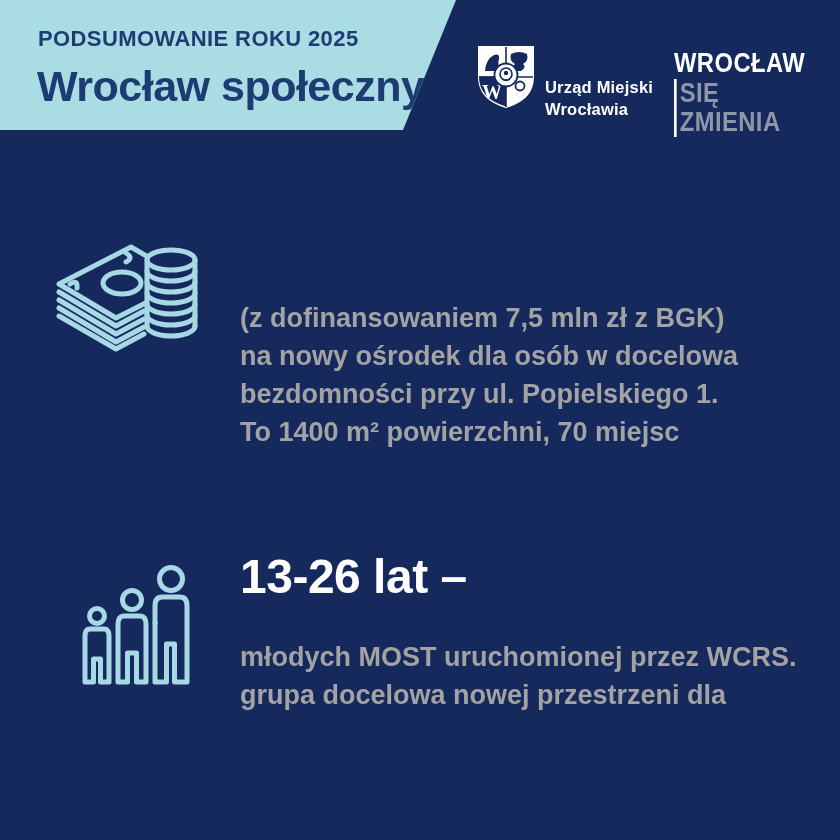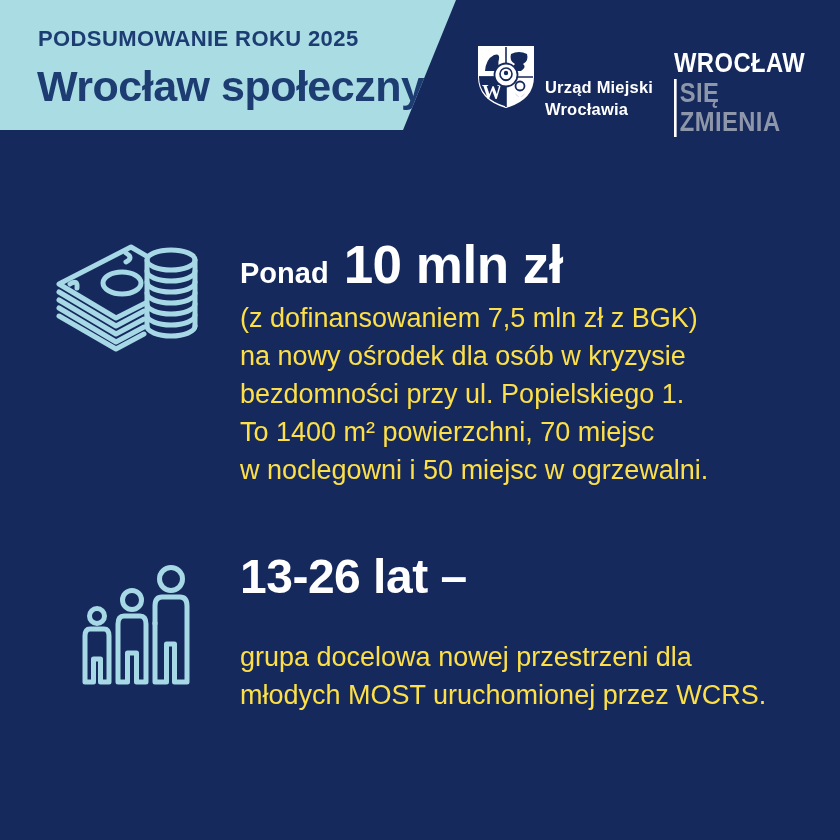--- a/index.html
+++ b/index.html
@@ -102,23 +102,23 @@
     align-items: baseline;
     gap: 15px;
     color: #FFFFFF;
     white-space: nowrap;
   }
   .s1-prefix { font-size: 29px; font-weight: 700; }
   .s1-value  { font-size: 53px; font-weight: 800; letter-spacing: -0.5px; }
 
   .body-text {
     position: absolute;
-    color: #fde047;
+    color: #a3a3a3;
     font-size: 27px;
-    font-weight: 400;
+    font-weight: 700;
     line-height: 38px;
     white-space: nowrap;
   }
   .s1-body { left: 240px; top: 299px; }
   .s2-body { left: 240px; top: 638px; }
 
   .s2-heading {
     position: absolute;
     left: 240px; top: 549px;
     color: #FFFFFF;
@@ -204,31 +204,26 @@
         <path d="M91 55 A24 10 0 0 0 139 55"></path>
         <path d="M91 66 A24 10 0 0 0 139 66"></path>
         <path d="M91 77 A24 10 0 0 0 139 77"></path>
         <path d="M91 88 A24 10 0 0 0 139 88"></path>
         <line x1="91" y1="22" x2="91" y2="88"></line>
         <line x1="139" y1="22" x2="139" y2="88"></line>
       </g>
     </svg>
   </div>
 
-  <div class="s1-heading">
-    <span class="s1-prefix">Ponad</span>
-    <span class="s1-value">10 mln zł</span>
-  </div>
 
   <div class="body-text s1-body">
     <div>(z dofinansowaniem 7,5 mln zł z BGK)</div>
-    <div>na nowy ośrodek dla osób w kryzysie</div>
+    <div>na nowy ośrodek dla osób w docelowa</div>
     <div>bezdomności przy ul. Popielskiego 1.</div>
     <div>To 1400 m² powierzchni, 70 miejsc</div>
-    <div>w noclegowni i 50 miejsc w ogrzewalni.</div>
   </div>
 
   <div class="people-icon-box">
     <svg width="118" height="124" viewBox="0 0 118 124" fill="none">
       <g stroke="#A6D8E6" stroke-width="5" stroke-linejoin="round" stroke-linecap="round">
 
         <circle cx="21" cy="53" r="7.5"></circle>
         <path d="M28 66 Q33 66 33 73 L33 119 L24.5 119 L24.5 96 L17.5 96 L17.5 119 L9 119 L9 73 Q9 66 14 66 Z"></path>
 
         <circle cx="56" cy="37" r="9.5"></circle>
@@ -238,17 +233,17 @@
         <path d="M104 34 Q111 34 111 43 L111 119 L98.5 119 L98.5 81 L90.5 81 L90.5 119 L79 119 L79 43 Q79 34 86 34 Z"></path>
 
         <path d="M79 60 L79 60.5"></path>
       </g>
     </svg>
   </div>
 
   <div class="s2-heading">13-26 lat –</div>
 
   <div class="body-text s2-body">
+    <div>młodych MOST uruchomionej przez WCRS.</div>
     <div>grupa docelowa nowej przestrzeni dla</div>
-    <div>młodych MOST uruchomionej przez WCRS.</div>
   </div>
 
 </div>
 
 </body></html>

